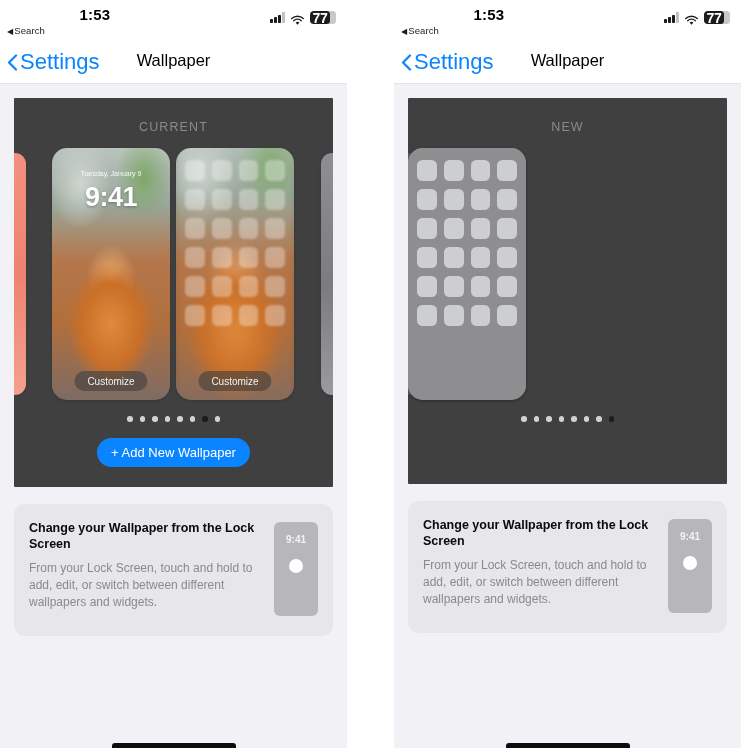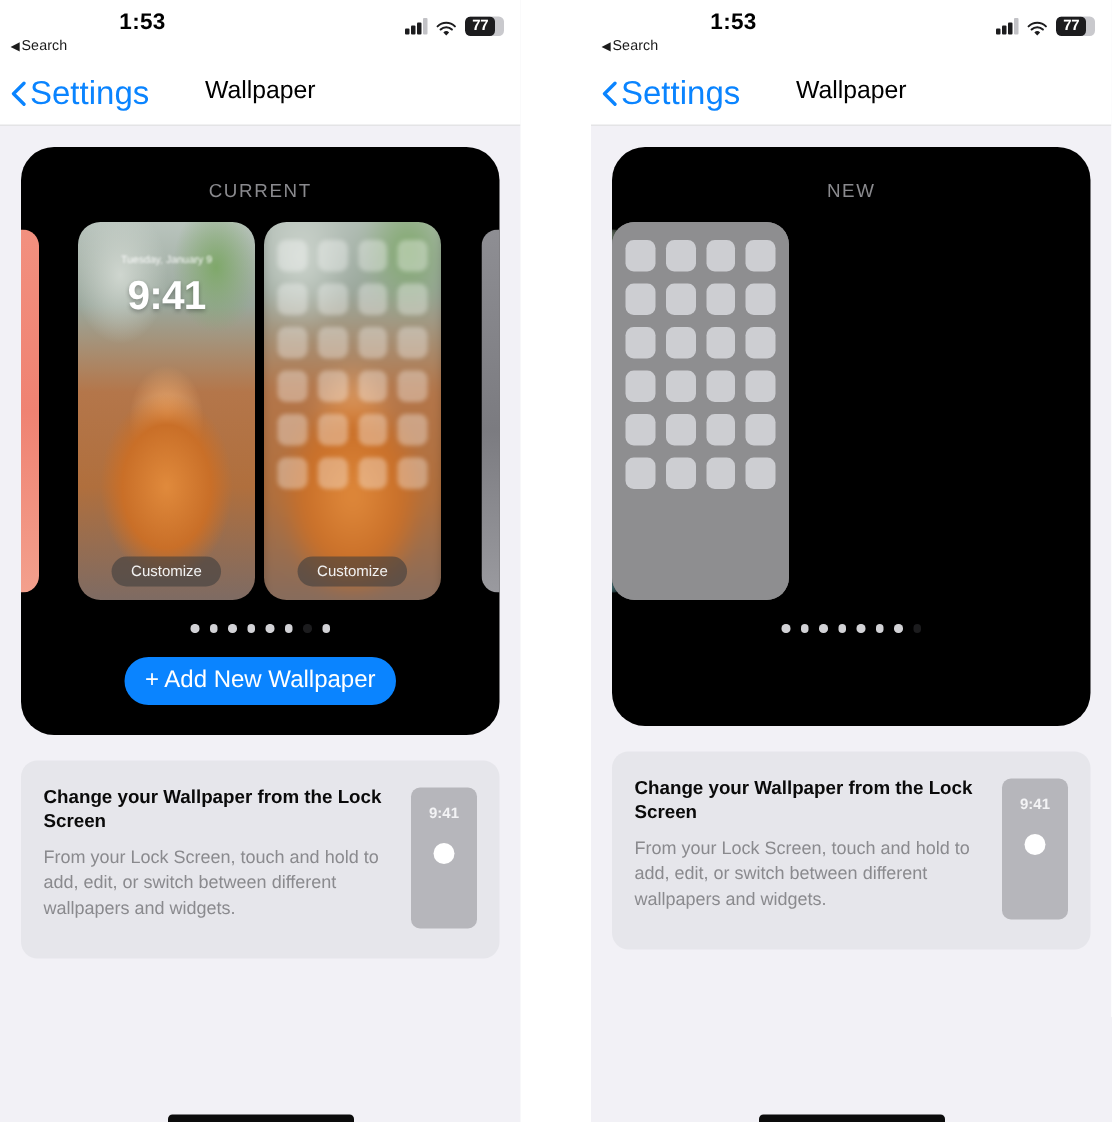--- a/index.html
+++ b/index.html
@@ -52,21 +52,21 @@
     position: relative; width: 26px; height: 13px;
     border-radius: 3.5px; background: #c9c9cd; overflow: hidden;
   }
   .batt .fill {
     position: absolute; left: 0; top: 0; bottom: 0;
     width: 78%; background: #1c1c1e; border-radius: 3.5px;
   }
   .batt .pct {
     position: absolute; left: 0; top: 0; width: 78%; height: 100%;
     display: flex; align-items: center; justify-content: center;
-    font-size: 10px; font-weight: bold; color: #fff; letter-spacing: -.2px;
+    font-size: 14px; font-weight: bold; color: #fff; letter-spacing: -.2px;
   }
 
   
   .navbar {
     position: relative; height: 44px;
     background: #ffffff;
     border-bottom: .5px solid #e4e4e6;
   }
   .nav-back {
     position: absolute; left: 7px; top: 9px;
@@ -76,22 +76,22 @@
   }
   .chev { width: 11px; height: 17px; display:block; }
   .nav-title {
     position: absolute; left: 0; right: 0; top: 11px;
     text-align: center; font-size: 16.5px; font-weight: normal; color: #000;
   }
 
   
   .content { padding: 14px 14px 0 14px; }
   .card {
-    background: #000000;
-    border-radius: 22px;
+    background: #404040;
+    border-radius: 1px;
     position: relative;
     overflow: hidden;
   }
   .card-label {
     text-align: center;
     font-size: 12.5px;
     color: #8a8a8e;
     letter-spacing: 1.1px;
     padding-top: 22px;
   }
@@ -197,21 +197,21 @@
   .dots i {
     display: block; width: 5.5px; height: 5.5px; border-radius: 50%;
     background: #d2d2d6;
   }
   .dots i.on { background: #1c1c1e; }
 
   .addbtn-wrap { text-align: center; padding: 16px 0 20px; }
   .addbtn {
     display: inline-block;
     background: #0a84ff; color: #fff;
-    font-size: 16px;
+    font-size: 13px;
     padding: 7px 14px;
     border-radius: 16px;
     cursor: pointer;
     white-space: nowrap;
   }
   .card.new-card .spacer { height: 62px; }
 
   
   .infocard {
     margin-top: 17px;

